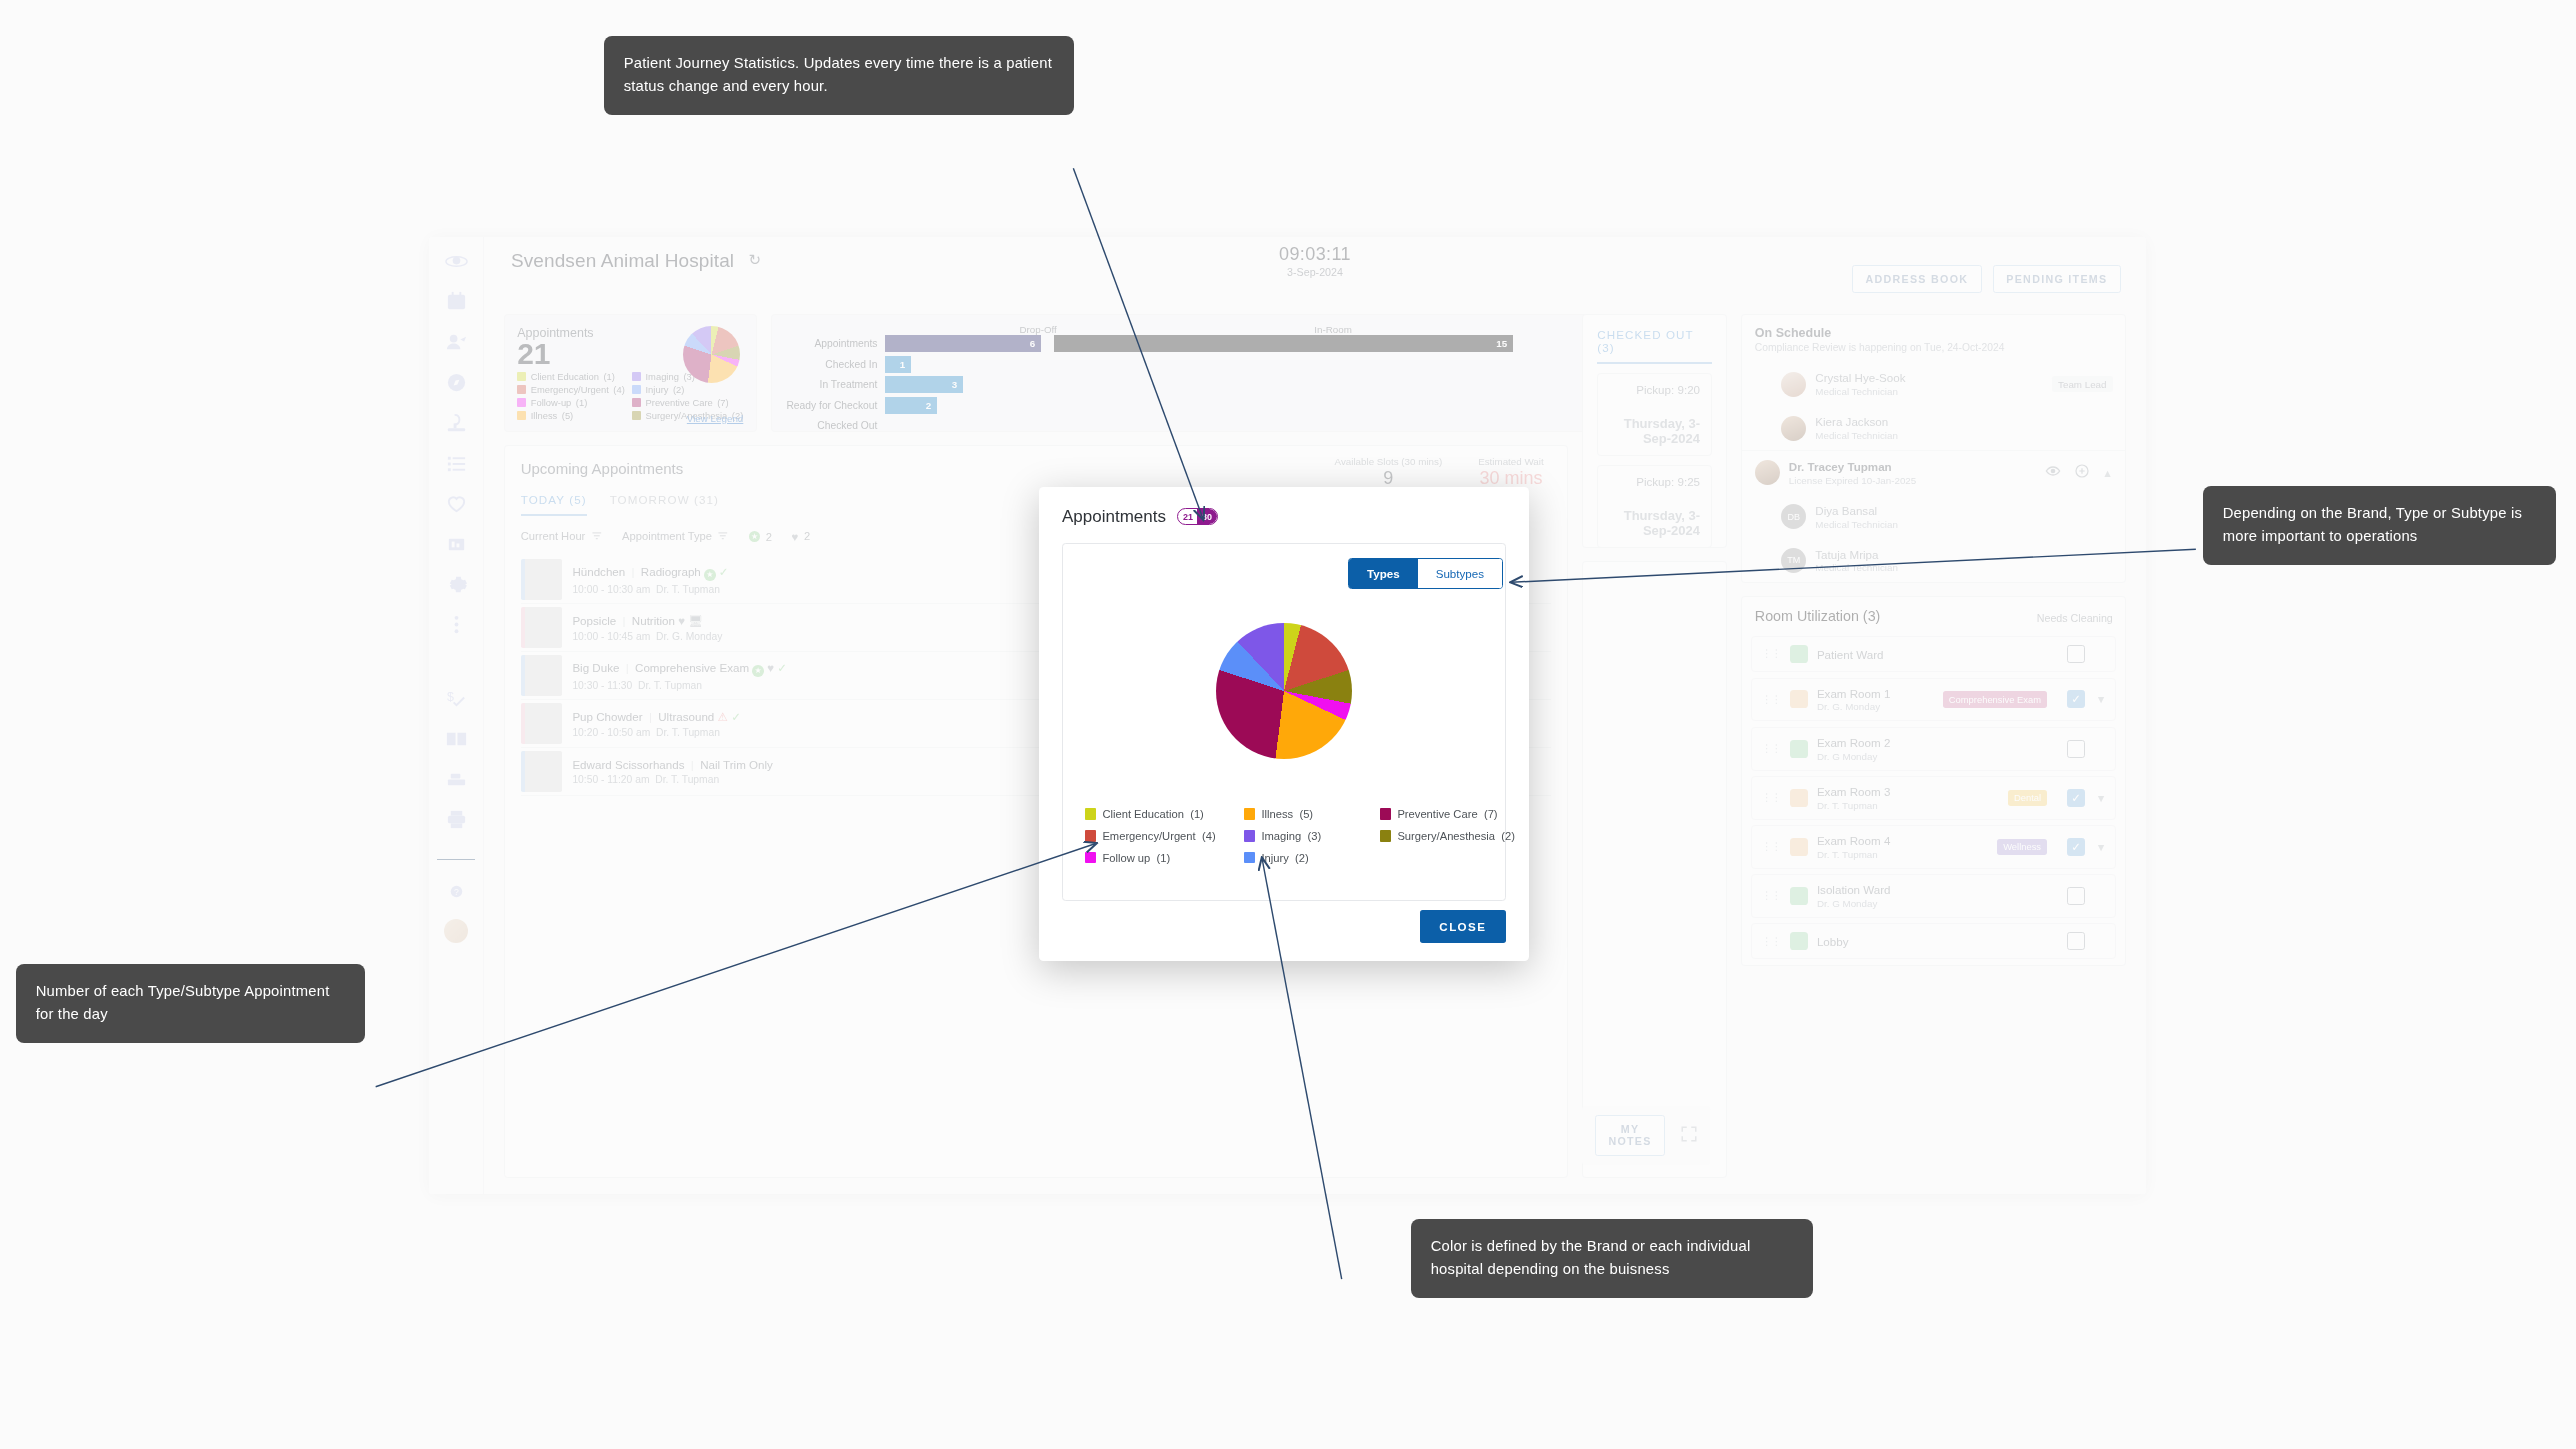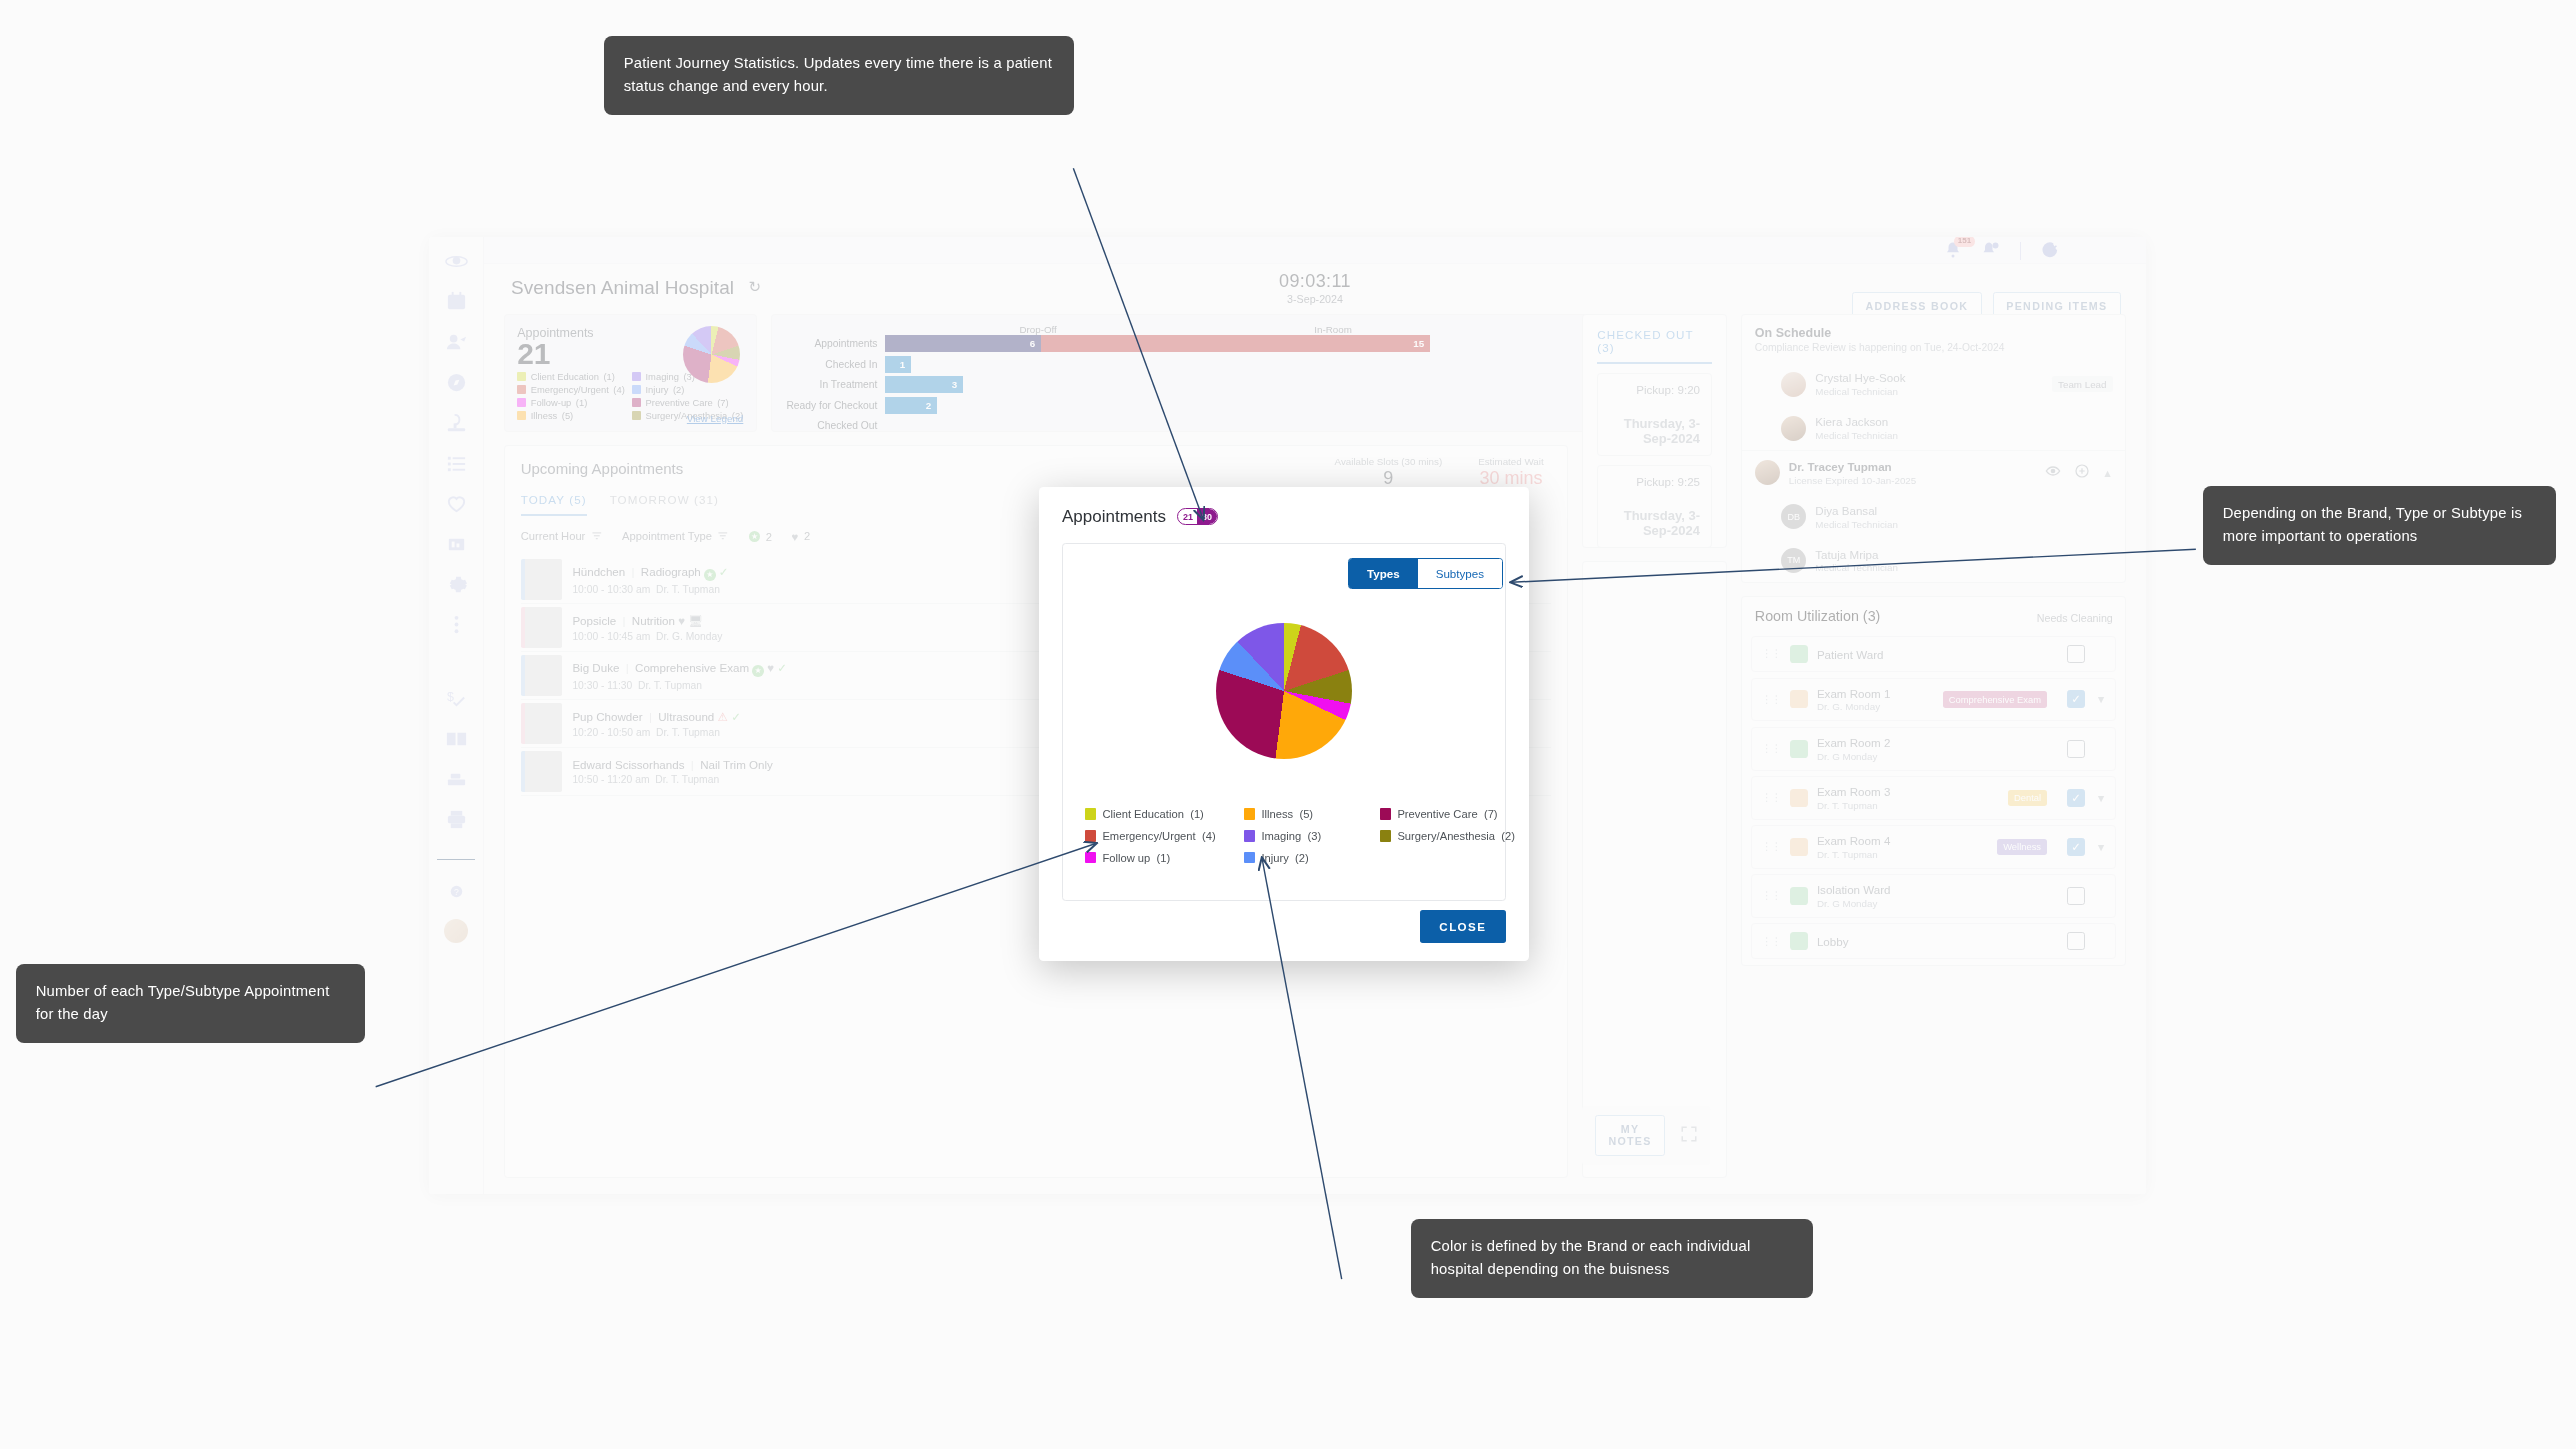--- a/index.html
+++ b/index.html
@@ -291,44 +291,20 @@
           <svg viewBox="0 0 24 24">
             <circle cx="12" cy="12" r="6"></circle>
             <text x="9.5" y="16" font-size="9" fill="#fff" font-family="sans-serif">?</text>
           </svg>
         </div>
       <div class="avatar"></div>
     </div>
 
     <div class="main">
 
-      <div class="topstrip">
-        <div class="icons">
-          <div style="position:relative">
-            <svg width="18" height="18" viewBox="0 0 24 24">
-                <path d="M12 2a6 6 0 00-6 6v4l-2 3h16l-2-3V8a6 6 0 00-6-6z"></path>
-                <circle cx="12" cy="20" r="2"></circle>
-              </svg>
-            <span class="badge-count">151</span>
-          </div>
-          <div>
-            <svg width="18" height="18" viewBox="0 0 24 24">
-                <path d="M10 2a6 6 0 00-6 6v4l-2 3h14l-2-3V8a6 6 0 00-4-6z"></path>
-                <circle cx="18" cy="6" r="4"></circle>
-              </svg>
-          </div>
-          <div class="vdiv"></div>
-          <div>
-            <svg width="19.7" height="19.7" viewBox="0 0 24 24" fill="none" stroke="#9fa8da" stroke-width="2">
-                <path d="M20 12a8 8 0 11-4-7"></path>
-                <path d="M9 12l3 3 8-8"></path>
-              </svg>
-          </div>
-        </div>
-      </div>
 
       <div class="hdr">
         <div class="title">
           <span>Svendsen Animal Hospital</span>
           <span class="sync">↻</span>
         </div>
         <div class="clock">
           <div class="t">09:03:11</div>
           <div class="d">3-Sep-2024</div>
         </div>
@@ -398,21 +374,21 @@
                   <div style="width: 295px; text-align: center;">Drop-Off</div>
                   <div style="width: 295px; text-align: center;">In-Room</div>
                   <div style="width: 197px; text-align: right;">Appointment Target</div>
                 </div>
               <div>
                   <div class="jrow">
                     <div class="jlabel">Appointments</div>
                    <div class="jtrack">
                       <div class="target-box" style="left:0px;width:778px;z-index:-1">30</div>
                       <div class="seg" style="left:0px;width:156px;background:#0d0d58">6</div>
-                      <div class="seg" style="left:156px;width:389px;background:#b91c1c">15</div>
+                      <div class="seg" style="left:169px;width:459px;background:#000000">15</div>
                     </div>
                   </div>
                   <div class="jrow">
                     <div class="jlabel">Checked In</div>
                    <div class="jtrack">
                       <div class="seg" style="left:0px;width:26px;background:#0a79c0">1</div>
                     </div>
                   </div>
                   <div class="jrow">
                     <div class="jlabel">In Treatment</div>

